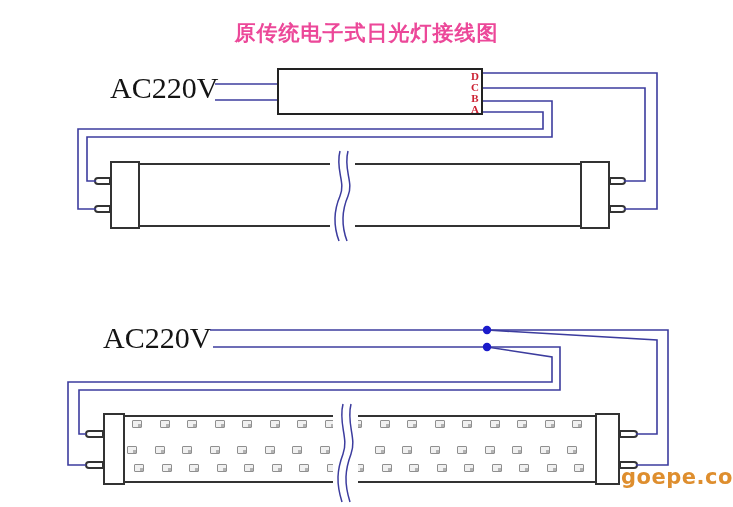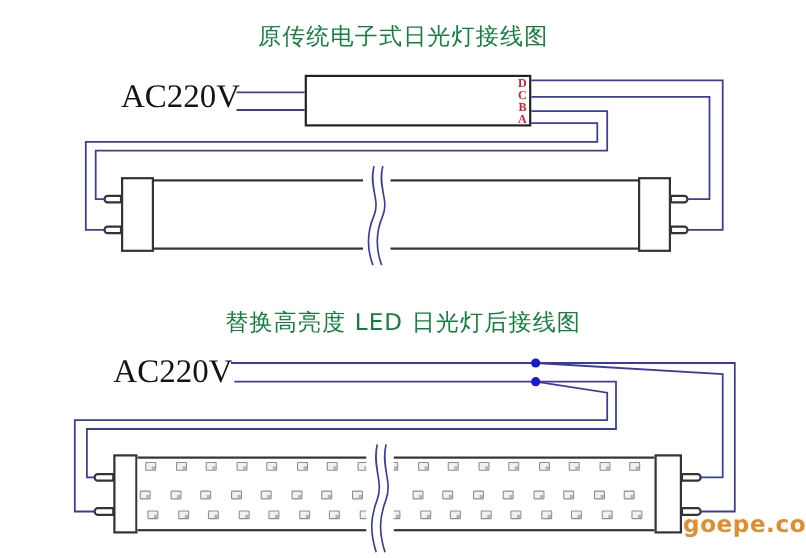--- a/index.html
+++ b/index.html
@@ -1,19 +1,19 @@
 <!DOCTYPE html>
 <html><head>
 <meta charset="utf-8">
 <style>
   html,body{margin:0;padding:0;background:#fff;}
   .page{position:relative;width:733px;height:507px;background:#ffffff;overflow:hidden;
         font-family:"DejaVu Sans","Liberation Sans",sans-serif;}
-  .title{position:absolute;left:0;width:733px;text-align:center;font-weight:normal;
-         font-size:21px;color:#15803d;letter-spacing:1px;}
+  .title{position:absolute;left:0;width:733px;text-align:center;font-weight:bold;
+         font-size:21px;color:#ec4899;letter-spacing:1px;}
   #title1{top:19px;}
   #title2{top:279px;}
   .ac{position:absolute;font-family:"Liberation Serif","DejaVu Serif",serif;
       font-size:30px;color:#141414;line-height:1.1;}
   #ac1{left:110px;top:71px;}
   #ac2{left:103px;top:321px;}
   .ballast{position:absolute;left:277px;top:68px;width:206px;height:47px;box-sizing:border-box;
            border:2px solid #222;background:#fff;display:flex;align-items:center;justify-content:center;}
   .ballast-label{font-family:"DejaVu Serif","Liberation Serif",serif;font-size:31px;
                  letter-spacing:3px;line-height:1;color:#151515;white-space:nowrap;}
@@ -67,21 +67,20 @@
   </div>
 
   <div class="cap" id="t1-capL"></div>
   <div class="tubebody" id="t1-body"></div>
   <div class="cap" id="t1-capR"></div>
   <div class="pin left" id="t1-pinL1"></div>
   <div class="pin left" id="t1-pinL2"></div>
   <div class="pin right" id="t1-pinR1"></div>
   <div class="pin right" id="t1-pinR2"></div>
 
-  <div class="title" id="title2">替换高亮度 LED 日光灯后接线图</div>
   <div class="ac" id="ac2">AC220V</div>
 
   <div class="cap" id="t2-capL"></div>
   <div class="tubebody" id="t2-body"></div>
   <div class="cap" id="t2-capR"></div>
   <div class="pin left" id="t2-pinL1"></div>
   <div class="pin left" id="t2-pinL2"></div>
   <div class="pin right" id="t2-pinR1"></div>
   <div class="pin right" id="t2-pinR2"></div>
 

